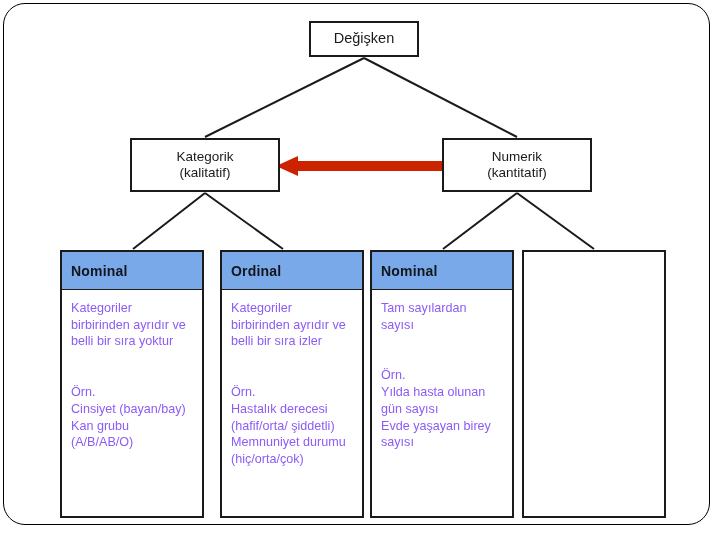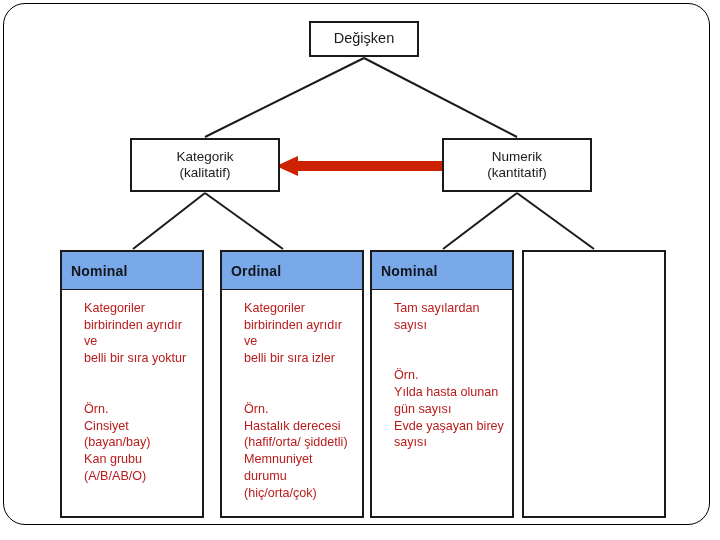--- a/index.html
+++ b/index.html
@@ -99,24 +99,24 @@
     align-items: center;
     padding-left: 9px;
     box-sizing: border-box;
     font-size: 14px;
     font-weight: bold;
     color: #12161c;
     letter-spacing: .2px;
   }
 
   .card-body {
-    padding: 10px 7px 0 22px;
+    padding: 10px 7px 0 9px;
     font-size: 12.6px;
     line-height: 1.33;
-    color: #b91c1c;
+    color: #8b5cf6;
   }
   .card-desc {
     white-space: pre-line;
     margin: 0;
   }
   .card-example {
     white-space: pre-line;
     margin: 0;
     padding-top: 34px;
   }

